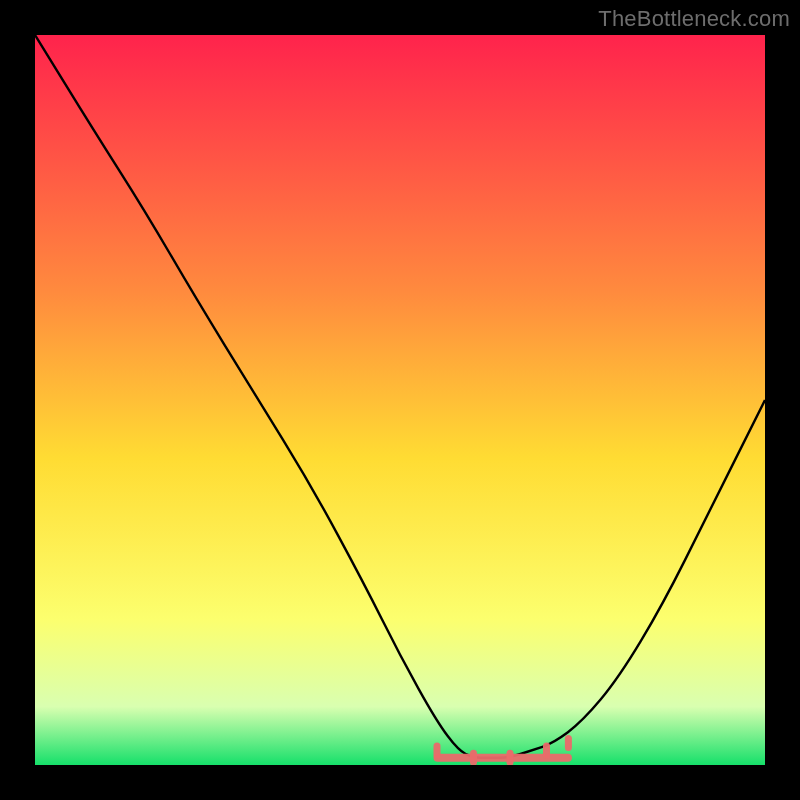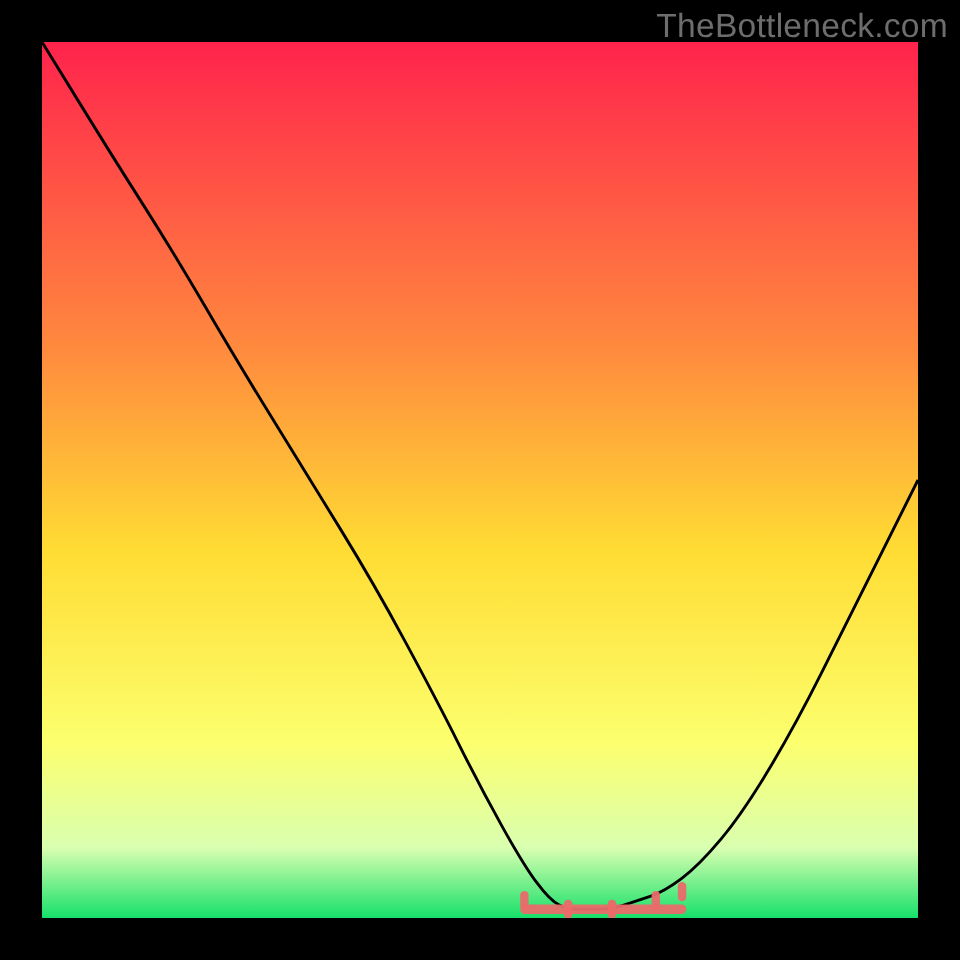--- a/index.html
+++ b/index.html
@@ -9,21 +9,21 @@
     width: 800px;
     height: 800px;
     background: #000;
   }
   .watermark {
     position: absolute;
     top: 6px;
     right: 10px;
     color: #6d6d6d;
     font-family: Arial, Helvetica, sans-serif;
-    font-size: 28px;
+    font-size: 22px;
     letter-spacing: 0.2px;
     user-select: none;
   }
   .plot {
     position: absolute;
     left: 35px;
     top: 35px;
     width: 730px;
     height: 730px;
     overflow: hidden;

